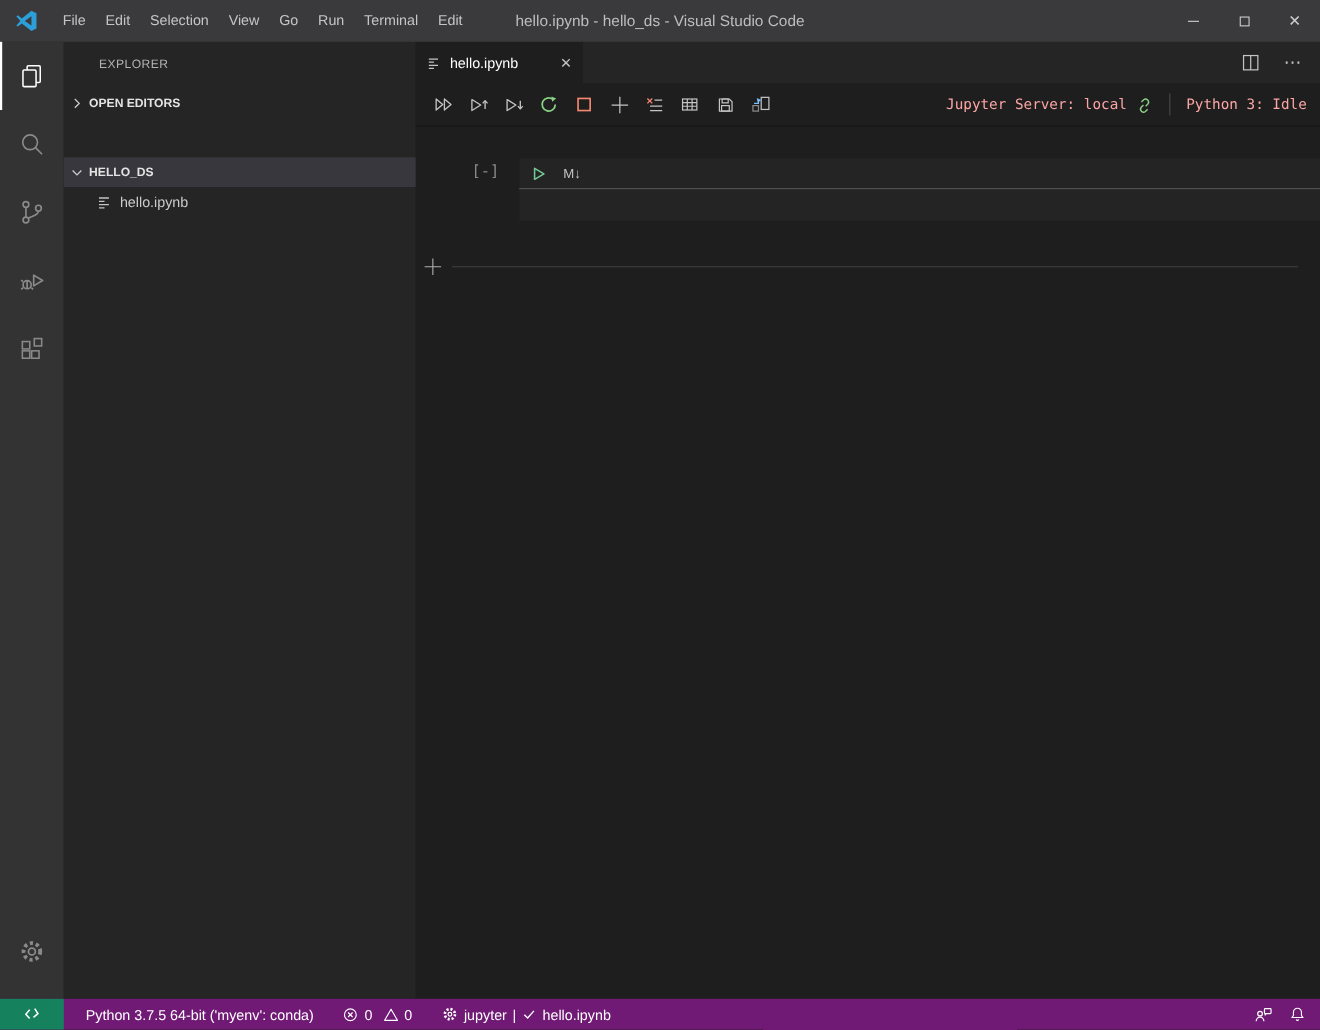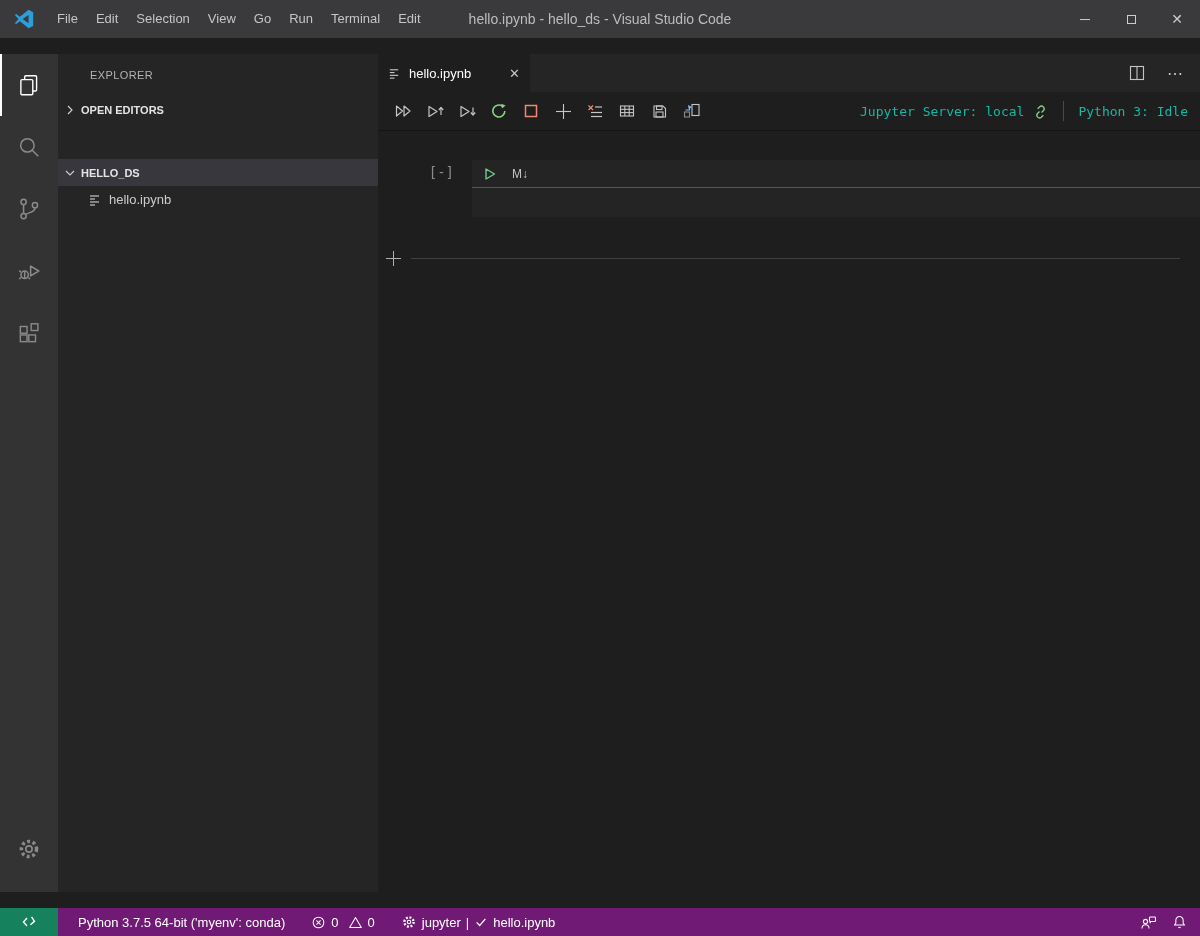--- a/index.html
+++ b/index.html
@@ -3,21 +3,21 @@
 <meta charset="utf-8">
 <style>
   * { box-sizing: border-box; }
   html,body { margin:0; padding:0; }
   body {
     width:1200px; height:936px; overflow:hidden;
     background:#1e1e1e; color:#cccccc;
     font-family:"Liberation Sans", sans-serif;
     -webkit-font-smoothing:antialiased;
   }
-  .app { width:1200px; height:936px; display:flex; flex-direction:column; position:relative;gap:16px; }
+  .app { width:1200px; height:936px; display:flex; flex-direction:column; position:relative; }
 
   
   .titlebar { height:38px; background:#3a3a3c; display:flex; align-items:center; position:relative; flex:none; }
   .logo { width:48px; display:flex; align-items:center; justify-content:center; }
   .menubar { display:flex; z-index:2; }
   .menu-item { padding:0 9px; line-height:38px; font-size:13px; color:#c5c5c5; cursor:default; }
   .window-title { position:absolute; left:0; right:0; top:0; height:38px; line-height:38px; text-align:center; font-size:14px; color:#bdbdbd; z-index:1; }
   .window-controls { margin-left:auto; display:flex; z-index:2; }
   .wc { width:46px; height:38px; display:flex; align-items:center; justify-content:center; font-size:14px; color:#cccccc; }
   .maxbox { width:9px; height:9px; border:1px solid #cccccc; }
@@ -43,21 +43,21 @@
   .tabbar { height:38px; background:#252526; display:flex; align-items:stretch; flex:none; }
   .tab { width:152px; background:#1e1e1e; display:flex; align-items:center; padding:0 10px; gap:8px; font-size:13px; color:#ffffff; }
   .tab-close { margin-left:auto; font-size:13px; color:#c5c5c5; }
   .editor-actions { margin-left:auto; display:flex; align-items:center; gap:22px; padding-right:16px; }
   .more-glyph { font-size:16px; color:#c5c5c5; letter-spacing:1px; }
 
   
   .nbtoolbar { height:39px; background:#1e1e1e; border-bottom:1px solid #141414; display:flex; align-items:center; padding:0 12px; flex:none; }
   .nbt-left { display:flex; align-items:center; gap:6px; }
   .nbt-btn { width:26px; height:26px; display:flex; align-items:center; justify-content:center; }
-  .nbt-right { margin-left:auto; display:flex; align-items:center; font-family:"DejaVu Sans Mono", monospace; font-size:13px; color:#14b8a6; gap:8px; }
+  .nbt-right { margin-left:auto; display:flex; align-items:center; font-family:"DejaVu Sans Mono", monospace; font-size:13px; color:#fca5a5; gap:8px; }
   .nbt-sep { width:1px; height:20px; background:#4a4a4a; margin:0 6px; }
 
   
   .notebook { flex:1; padding-top:29px; }
   .cell-row { display:flex; }
   .cell-gutter { width:94px; flex:none; text-align:right; padding-right:18px; padding-top:4px;
                  font-family:"DejaVu Sans Mono", monospace; font-size:14px; color:#8a8a8a; }
   .cell-box { flex:1; background:#242424; }
   .cell-toolbar { height:28px; display:flex; align-items:center; padding-left:10px; gap:15px; border-bottom:1px solid #565656; }
   .cell-input { height:29px; }

